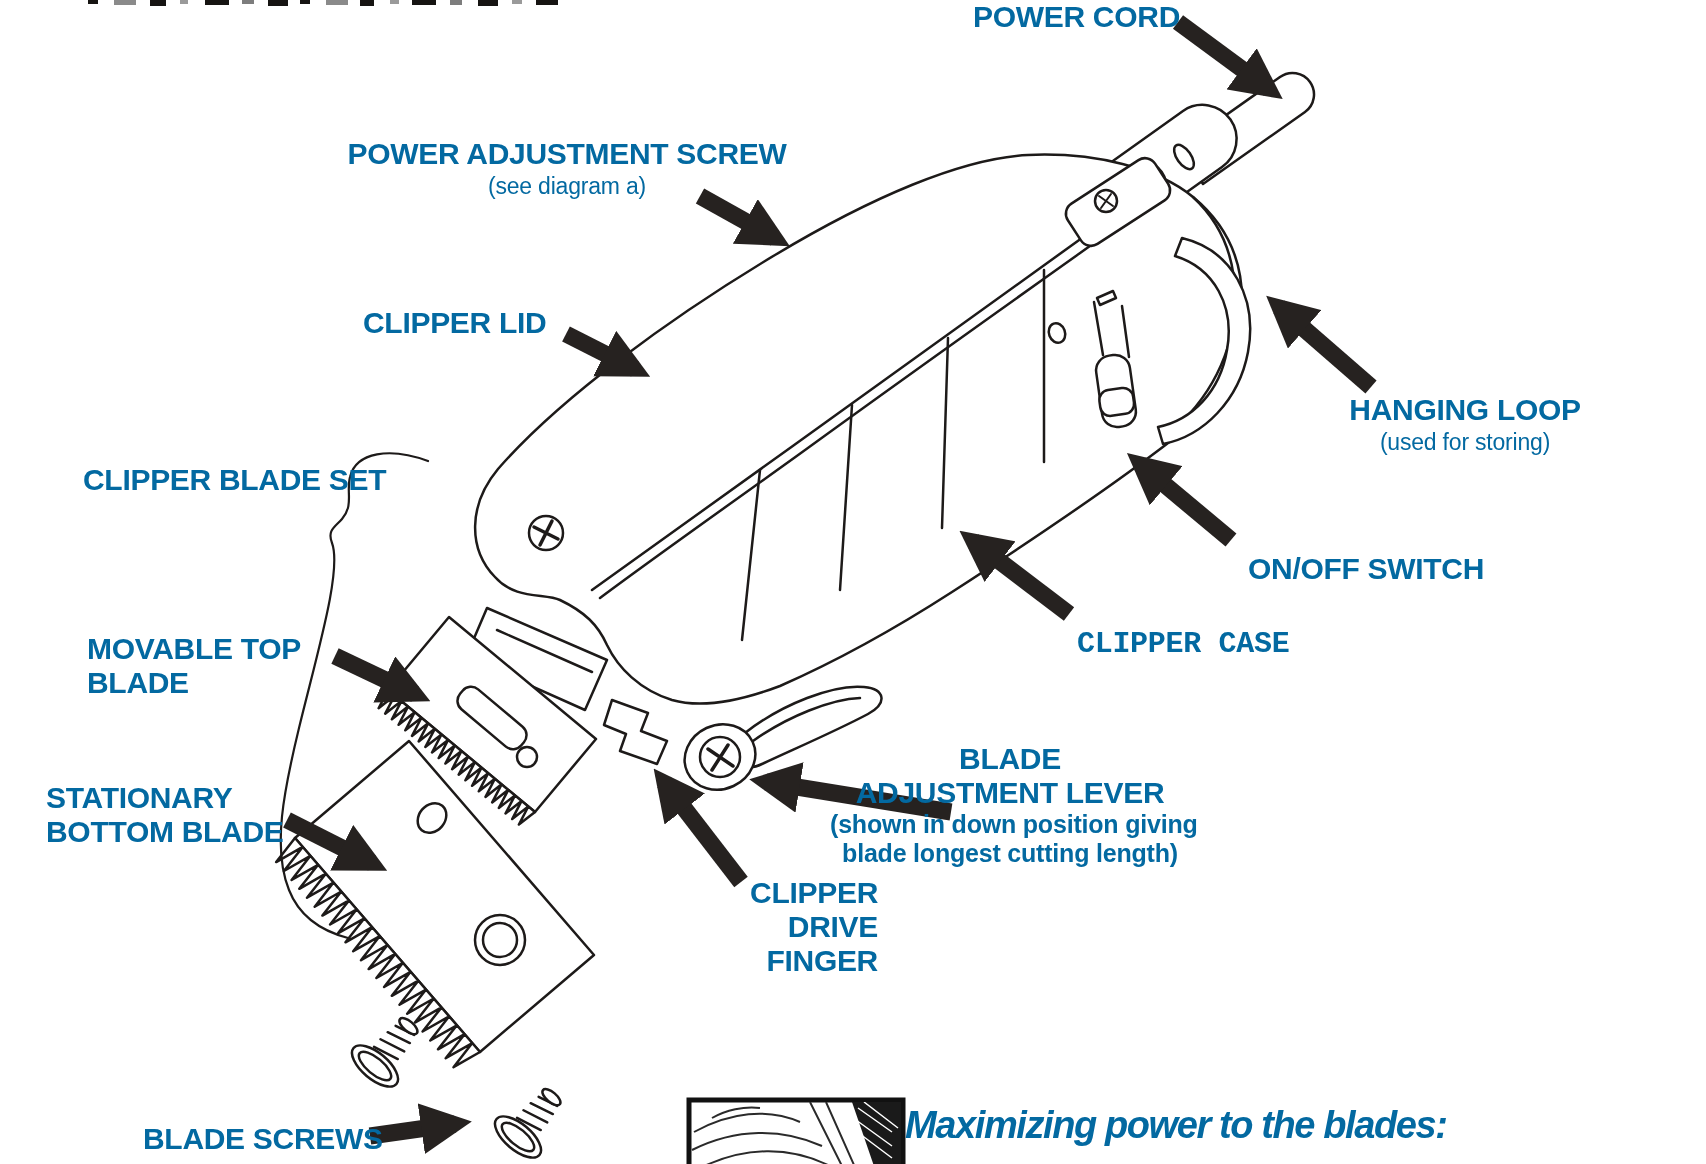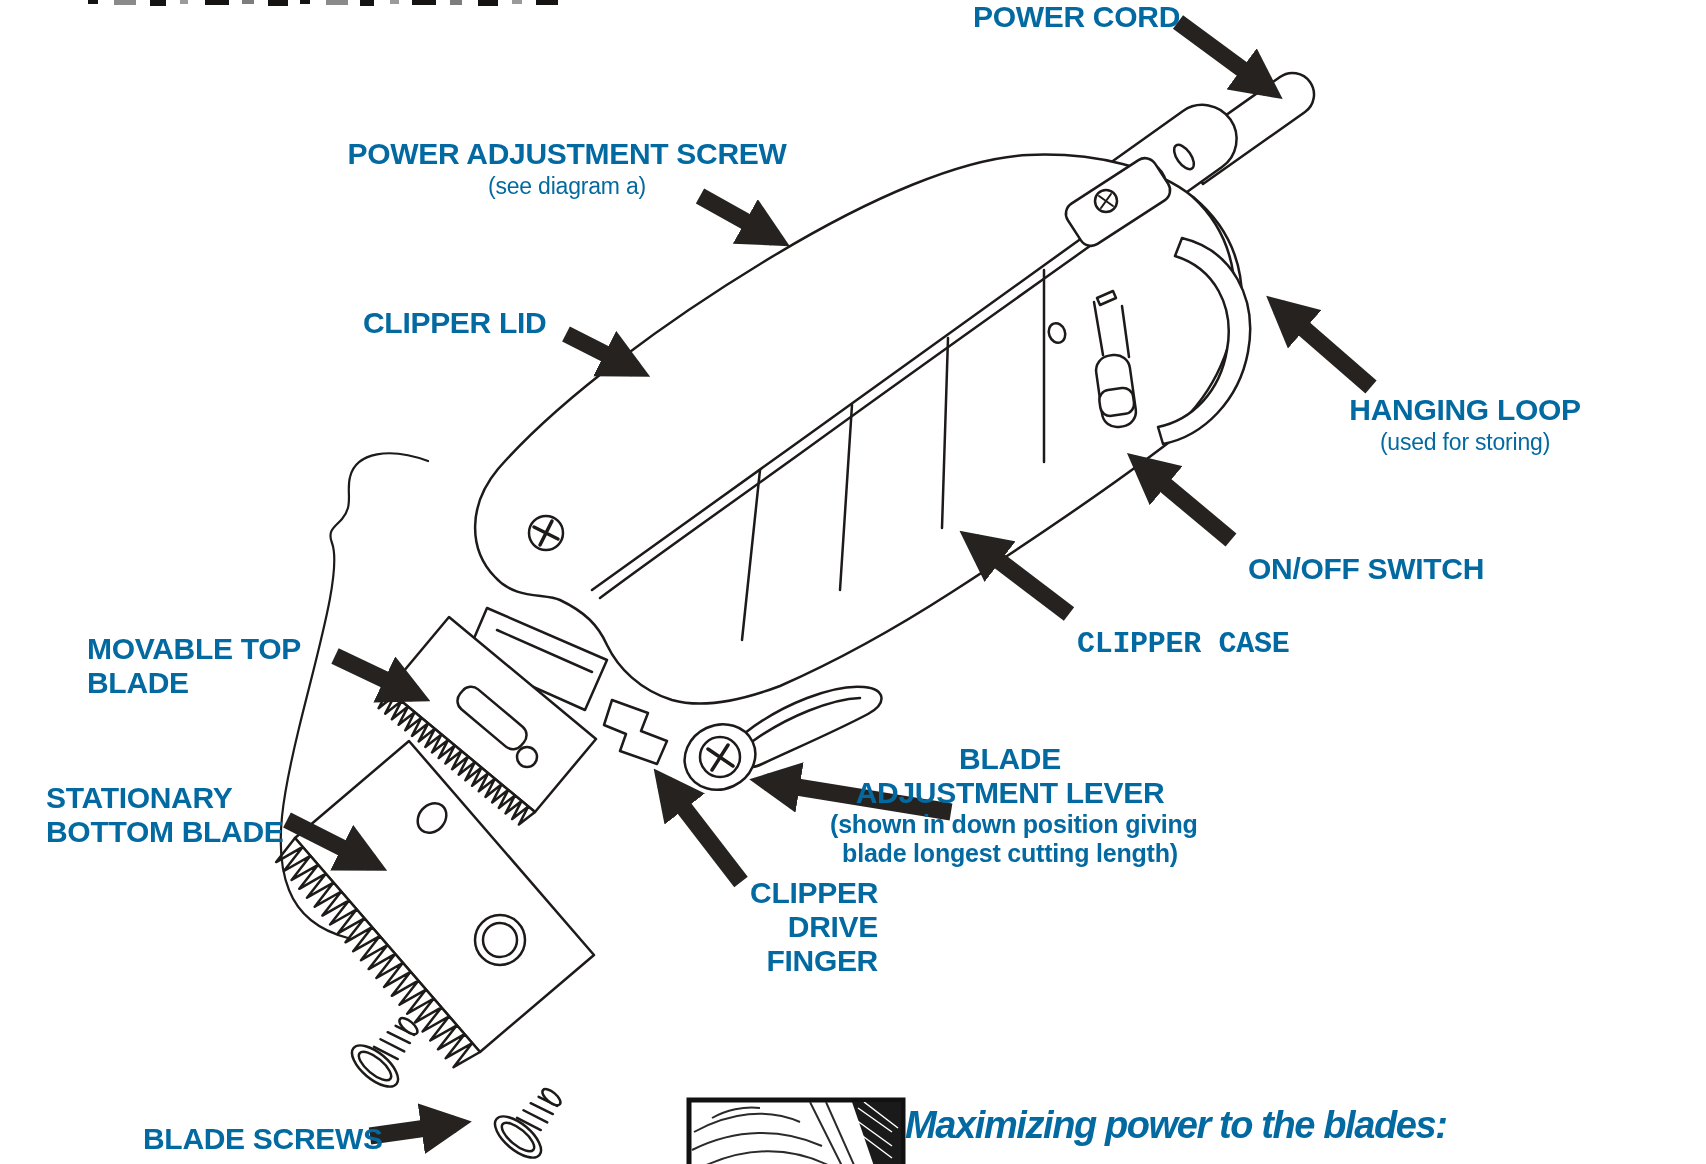--- a/index.html
+++ b/index.html
@@ -152,20 +152,21 @@
 
 <div class="lbl" style="left:973px;top:0px;"><span>POWER CORD</span></div>
 
 <div class="lbl ctr" style="left:300px;top:130px;width:534px;margin-top:7px;">
   <div>POWER ADJUSTMENT SCREW</div>
   <div class="sub">(see diagram a)</div>
 </div>
 
 <div class="lbl" style="left:363px;top:306px;text-align:right;"><span>CLIPPER LID</span></div>
 
+<div class="lbl" style="left:83px;top:463px;"><span>CLIPPER BLADE SET</span></div>
 
 <div class="lbl" style="left:87px;top:632px;">
   <div>MOVABLE TOP</div>
   <div>BLADE</div>
 </div>
 
 <div class="lbl" style="left:46px;top:781px;">
   <div>STATIONARY</div>
   <div>BOTTOM BLADE</div>
 </div>

